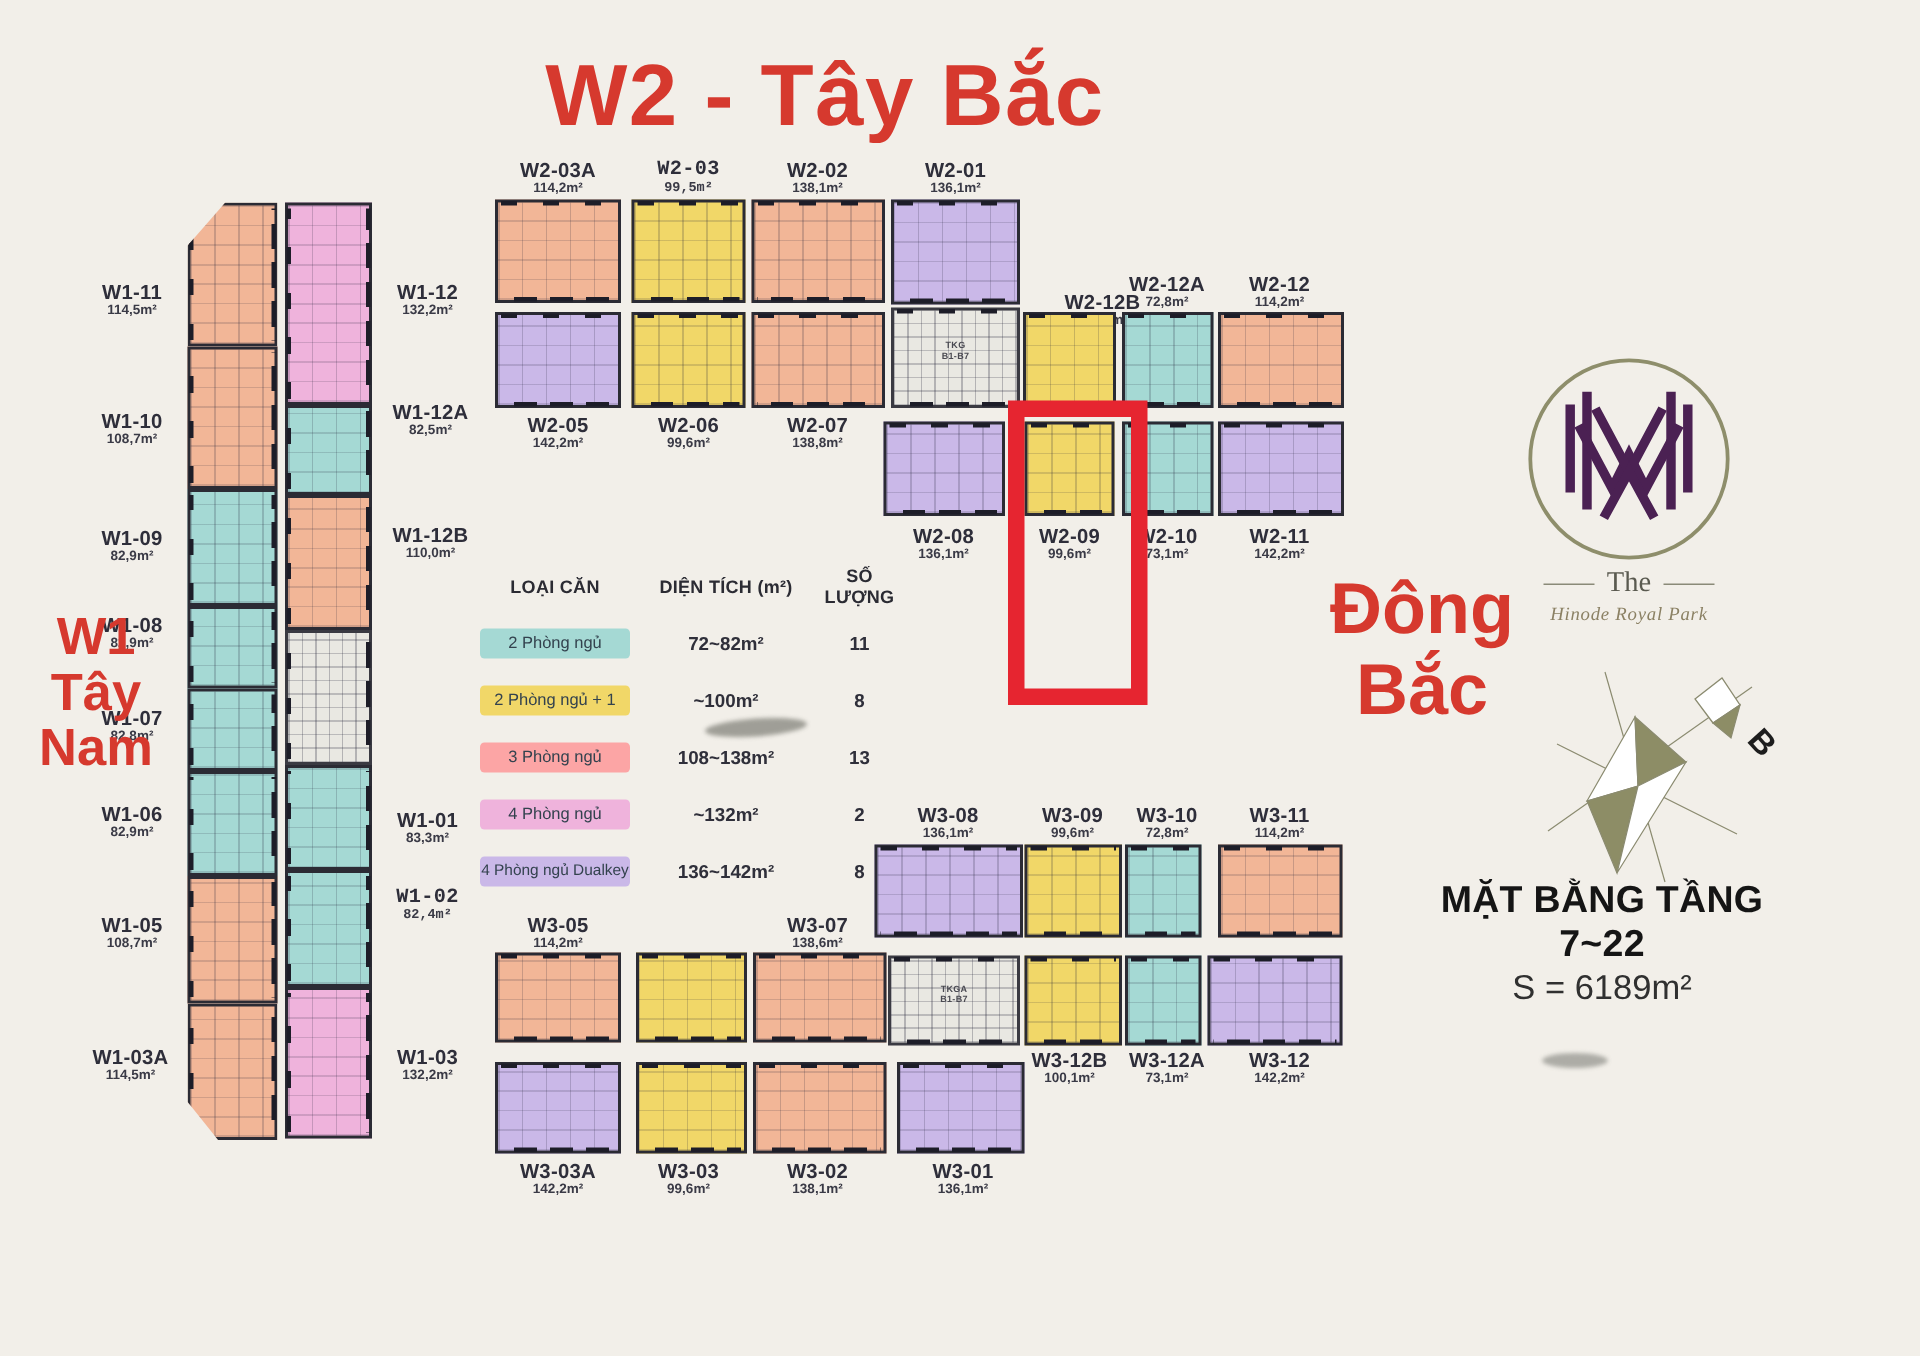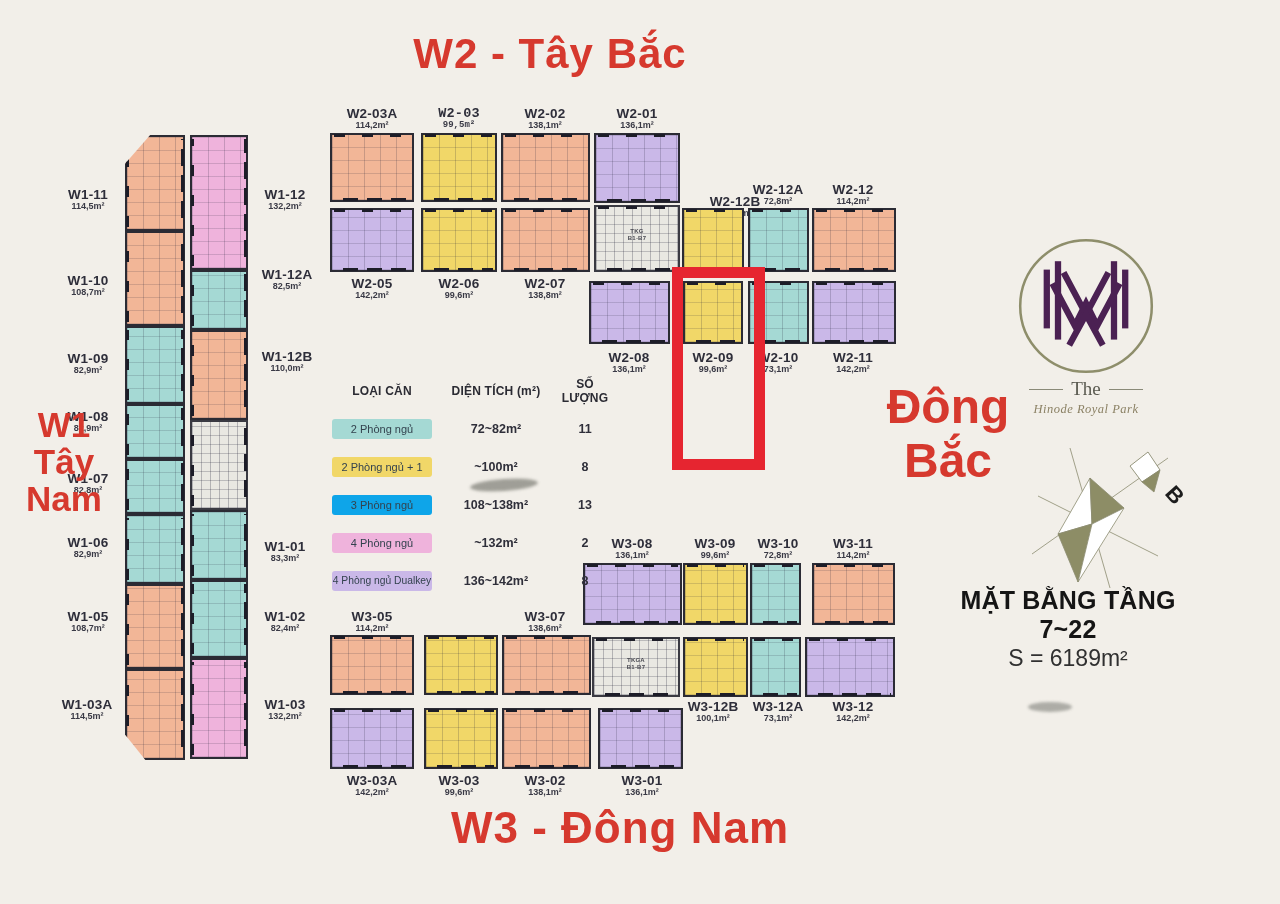--- a/index.html
+++ b/index.html
@@ -33,29 +33,29 @@
       repeating-linear-gradient(0deg, rgba(40,40,60,.24) 0 1px, transparent 1px 9px);
   }
   .core-label{position:absolute;font-size:6px;line-height:7px;color:#4a4a52;
     text-align:center;font-weight:bold;letter-spacing:.2px;}
   
   .ulabel{position:absolute;text-align:center;color:#2e2e3a;line-height:1.05;}
   .ulabel .uid{display:block;font-size:13.5px;font-weight:bold;letter-spacing:.2px;}
   .ulabel .uarea{display:block;font-size:9px;font-weight:bold;color:#3a3a46;}
   
   .rtitle{position:absolute;color:#d6392e;font-weight:bold;text-align:center;}
-  .t-top{left:330px;top:30px;width:440px;font-size:42px;letter-spacing:1px;}
+  .t-top{left:330px;top:30px;width:440px;font-size:58px;letter-spacing:1px;}
   .t-bottom{left:415px;top:803px;width:410px;font-size:44px;letter-spacing:1px;}
   .t-left{left:8px;top:406px;width:112px;font-size:35px;line-height:1.06;}
   .t-right{left:878px;top:380px;width:140px;font-size:48px;line-height:1.12;}
   
   .redbox{position:absolute;left:672px;top:267px;width:93px;height:203px;
     box-sizing:border-box;border:11px solid #e62530;}
   
-  .legend{position:absolute;left:332px;top:380px;width:252px;
+  .legend{position:absolute;left:320px;top:380px;width:252px;
     display:grid;grid-template-columns:100px 94px 50px;grid-auto-rows:21px;
     row-gap:2.5px;column-gap:2px;align-items:center;gap:17px;}
   .legend .hdr{font-size:12px;font-weight:bold;color:#2b2b33;text-align:center;letter-spacing:.2px;}
   .legend .pill{height:20px;border-radius:3px;display:flex;align-items:center;justify-content:center;
     font-size:11px;font-weight:normal;color:#33424e;background:#ccc;}
   .legend .val{font-size:12.5px;font-weight:bold;color:#2f2f3a;text-align:center;}
   
   .logo{position:absolute;left:1000px;top:236px;width:172px;text-align:center;}
   .logo .ring{width:140px;height:140px;margin:0 auto;}
   .logo .the-row{display:flex;align-items:center;justify-content:center;gap:8px;margin-top:2px;
@@ -139,21 +139,21 @@
         <span class="uarea">82,5m²</span>
       </div>
     <div class="ulabel" style="left:252px;top:350px;width:70px;">
         <span class="uid">W1-12B</span>
         <span class="uarea">110,0m²</span>
       </div>
     <div class="ulabel" style="left:252px;top:540px;width:66px;">
         <span class="uid">W1-01</span>
         <span class="uarea">83,3m²</span>
       </div>
-    <div class="ulabel" style="left:252px;top:610px;width:66px;">
+    <div class="ulabel" style="left:252px;top:592px;width:66px;font-family:Liberation Mono, monospace;">
         <span class="uid">W1-02</span>
         <span class="uarea">82,4m²</span>
       </div>
     <div class="ulabel" style="left:252px;top:698px;width:66px;">
         <span class="uid">W1-03</span>
         <span class="uarea">132,2m²</span>
       </div>
   </div>
 
   <div>
@@ -318,21 +318,20 @@
       </div>
     <div class="ulabel" style="left:602px;top:774px;width:80px;">
         <span class="uid">W3-01</span>
         <span class="uarea">136,1m²</span>
       </div>
   </div>
 
   <div class="redbox"></div>
 
   <div class="rtitle t-top">W2 - Tây Bắc</div>
-  <div class="rtitle t-bottom">W3 - Đông Nam</div>
   <div class="rtitle t-left">
     <span>W1</span><br>
     <span>Tây</span><br>
     <span>Nam</span>
   </div>
   <div class="rtitle t-right">
     <span>Đông</span><br>
     <span>Bắc</span>
   </div>
 
@@ -342,21 +341,21 @@
     <div class="hdr">SỐ LƯỢNG</div>
 
     <div class="pill" style="background-color: rgb(165, 217, 212);">2 Phòng ngủ</div>
     <div class="val">72~82m²</div>
     <div class="val">11</div>
 
     <div class="pill" style="background-color: rgb(241, 215, 104);">2 Phòng ngủ + 1</div>
     <div class="val">~100m²</div>
     <div class="val">8</div>
 
-    <div class="pill" style="background-color: #0ea5e9;">3 Phòng ngủ</div>
+    <div class="pill" style="background-color: #fca5a5;">3 Phòng ngủ</div>
     <div class="val">108~138m²</div>
     <div class="val">13</div>
 
     <div class="pill" style="background-color: rgb(239, 179, 220);">4 Phòng ngủ</div>
     <div class="val">~132m²</div>
     <div class="val">2</div>
 
     <div class="pill" style="font-size: 10.3px; background-color: rgb(202, 184, 232);">4 Phòng ngủ Dualkey</div>
     <div class="val">136~142m²</div>
     <div class="val">8</div>

